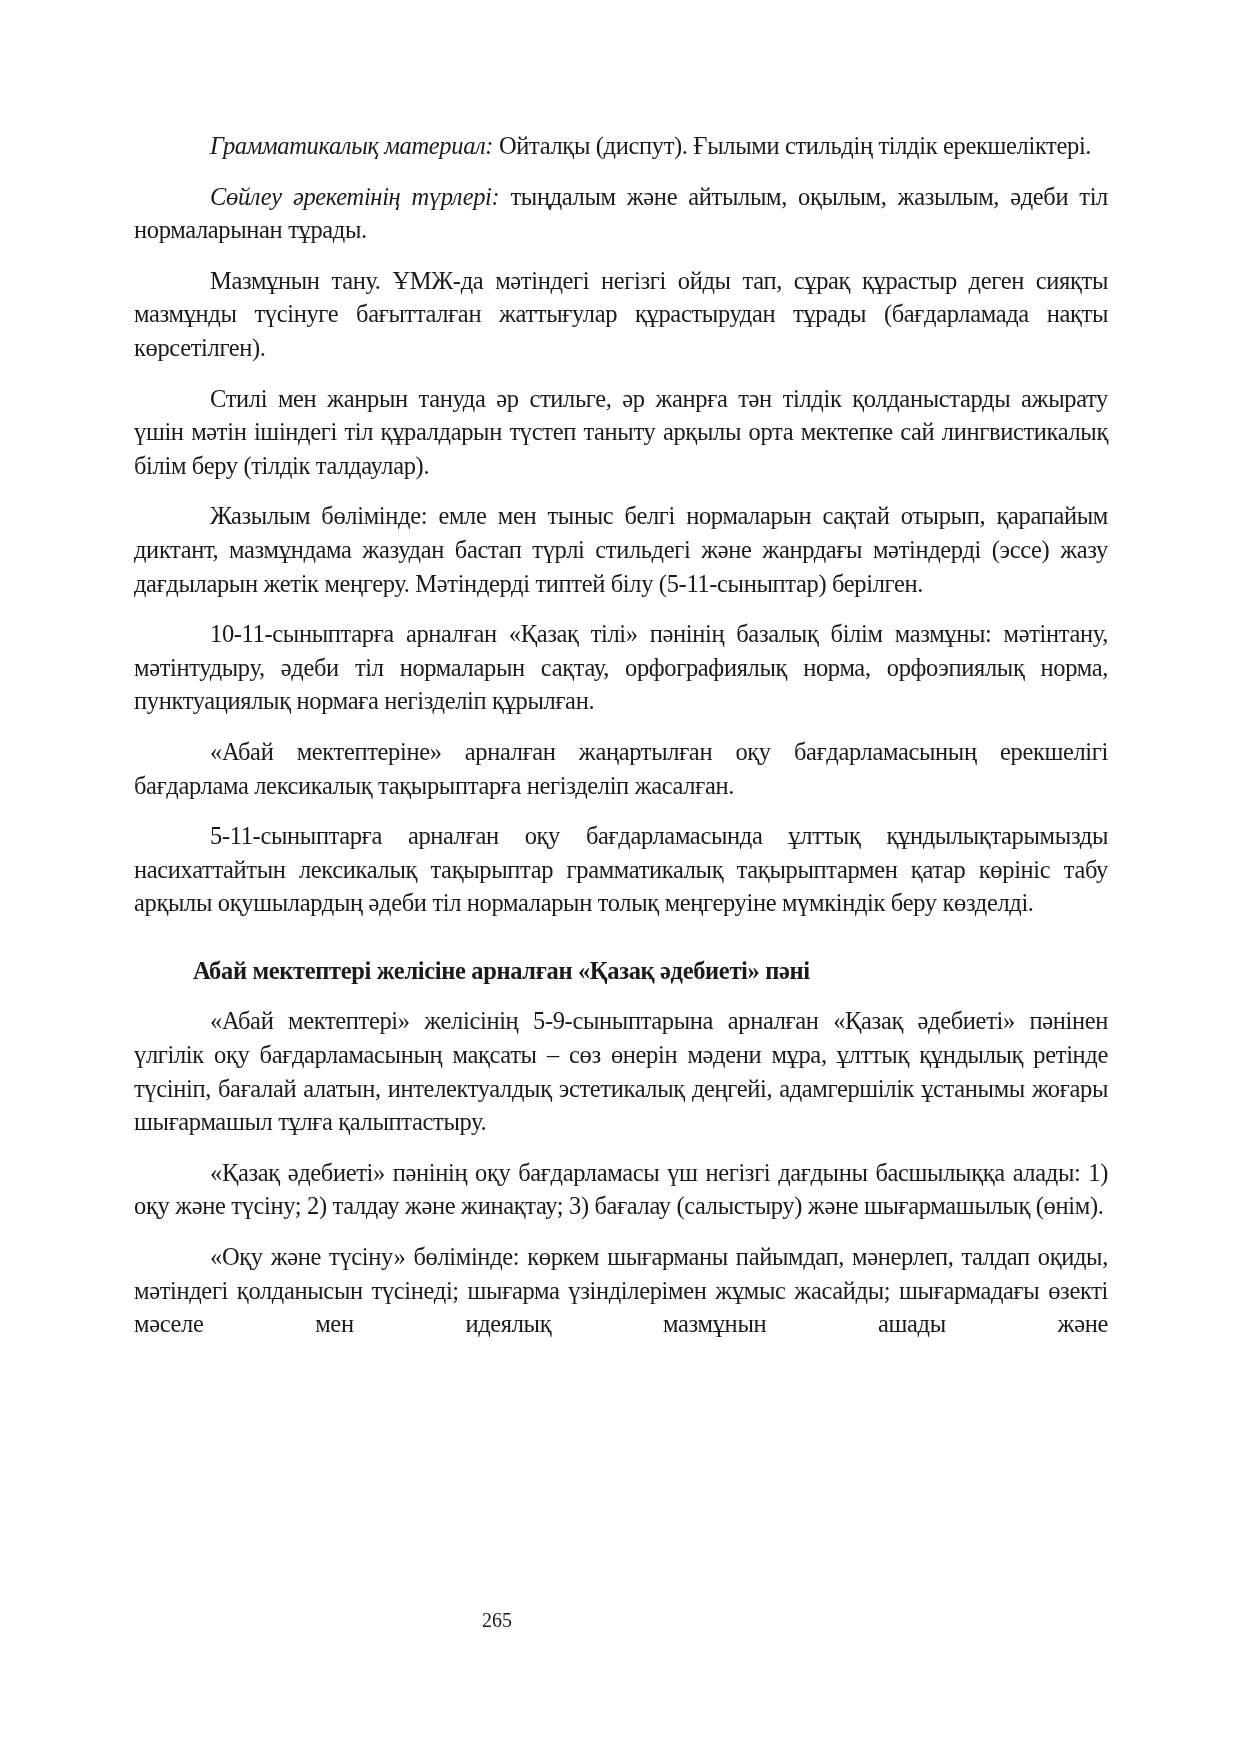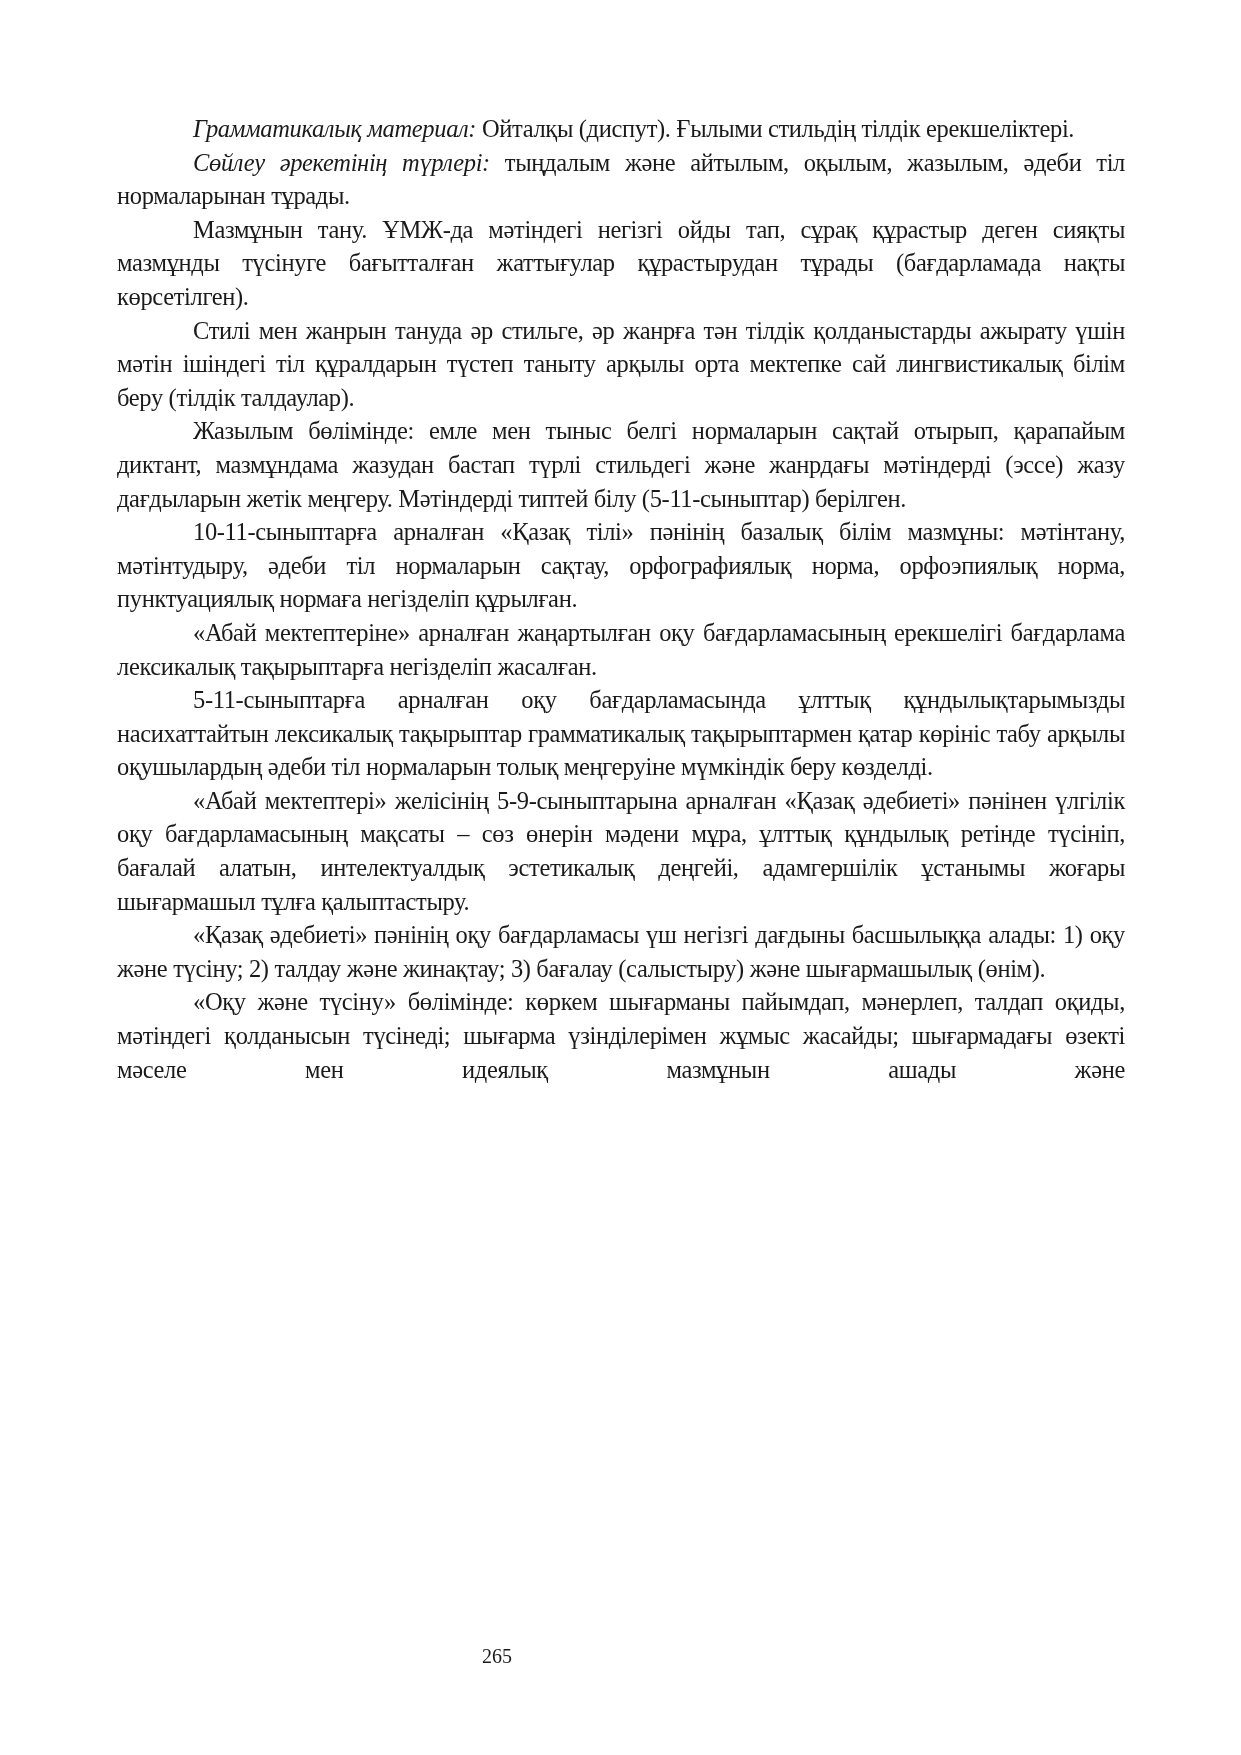--- a/index.html
+++ b/index.html
@@ -5,41 +5,42 @@
   html, body { margin: 0; padding: 0; background: #ffffff; }
   body { width: 1241px; height: 1755px; position: relative; overflow: hidden; }
   .page {
     position: absolute; left: 117px; top: 112px; width: 1008px;
     font-family: "Liberation Serif", serif;
     font-size: 24.5px;
     line-height: 33.6px;
     color: #1a1a1a;
     letter-spacing: -0.35px;
   }
-  .p { margin: 0; text-align: justify; text-indent: 76px; }
+  .p { margin: 17px; text-align: justify; text-indent: 76px; }
   .it { font-style: italic; }
   .heading { margin: 34px 0 0 0; font-weight: bold; text-indent: 76px; }
   .pagenum {
     position: absolute; left: 0; width: 994px; top: 1609px; text-align: center;
-    font-family: "Liberation Serif", serif; font-size: 20px; color: #1a1a1a; margin-top: 36px;
+    font-family: "Liberation Serif", serif; font-size: 20px; color: #1a1a1a;
   }
   .spread { text-align-last: justify; }
 </style>
 </head>
 <body>
 
 <div class="page">
   <p class="p"><span class="it">Грамматикалық материал:</span><span> Ойталқы (диспут). Ғылыми стильдің тілдік ерекшеліктері.</span></p>
   <p class="p"><span class="it">Сөйлеу әрекетінің түрлері:</span><span> тыңдалым және айтылым, оқылым, жазылым, әдеби тіл нормаларынан тұрады.</span></p>
   <p class="p">Мазмұнын тану. ҰМЖ-да мәтіндегі негізгі ойды тап, сұрақ құрастыр деген сияқты мазмұнды түсінуге бағытталған жаттығулар құрастырудан тұрады (бағдарламада нақты көрсетілген).</p>
   <p class="p">Стилі мен жанрын тануда әр стильге, әр жанрға тән тілдік қолданыстарды ажырату үшін мәтін ішіндегі тіл құралдарын түстеп таныту арқылы орта мектепке сай лингвистикалық білім беру (тілдік талдаулар).</p>
   <p class="p">Жазылым бөлімінде: емле мен тыныс белгі нормаларын сақтай отырып, қарапайым диктант, мазмұндама жазудан бастап түрлі стильдегі және жанрдағы мәтіндерді (эссе) жазу дағдыларын жетік меңгеру. Мәтіндерді типтей білу (5-11-сыныптар) берілген.</p>
   <p class="p">10-11-сыныптарға арналған «Қазақ тілі» пәнінің базалық білім мазмұны: мәтінтану, мәтінтудыру, әдеби тіл нормаларын сақтау, орфографиялық норма, орфоэпиялық норма, пунктуациялық нормаға негізделіп құрылған.</p>
   <p class="p">«Абай мектептеріне» арналған жаңартылған оқу бағдарламасының ерекшелігі бағдарлама лексикалық тақырыптарға негізделіп жасалған.</p>
   <p class="p">5-11-сыныптарға арналған оқу бағдарламасында ұлттық құндылықтарымызды насихаттайтын лексикалық тақырыптар грамматикалық тақырыптармен  қатар көрініс табу арқылы оқушылардың әдеби тіл нормаларын толық меңгеруіне мүмкіндік беру көзделді.</p>
 
+  <p class="heading">Абай мектептері желісіне арналған «Қазақ әдебиеті» пәні</p>
 
   <p class="p">«Абай мектептері» желісінің 5-9-сыныптарына арналған «Қазақ әдебиеті» пәнінен үлгілік оқу бағдарламасының мақсаты – сөз өнерін мәдени мұра, ұлттық құндылық ретінде түсініп, бағалай алатын, интелектуалдық эстетикалық деңгейі, адамгершілік ұстанымы жоғары шығармашыл тұлға қалыптастыру.</p>
   <p class="p">«Қазақ әдебиеті» пәнінің оқу бағдарламасы үш негізгі дағдыны басшылыққа алады: 1) оқу және түсіну; 2) талдау және жинақтау; 3) бағалау (салыстыру) және шығармашылық (өнім).</p>
   <p class="p spread">«Оқу және түсіну» бөлімінде: көркем шығарманы пайымдап, мәнерлеп, талдап оқиды, мәтіндегі қолданысын түсінеді; шығарма үзінділерімен жұмыс жасайды; шығармадағы өзекті мәселе мен идеялық мазмұнын ашады және</p>
 </div>
 
 <div class="pagenum">265</div>
 
 </body></html>

